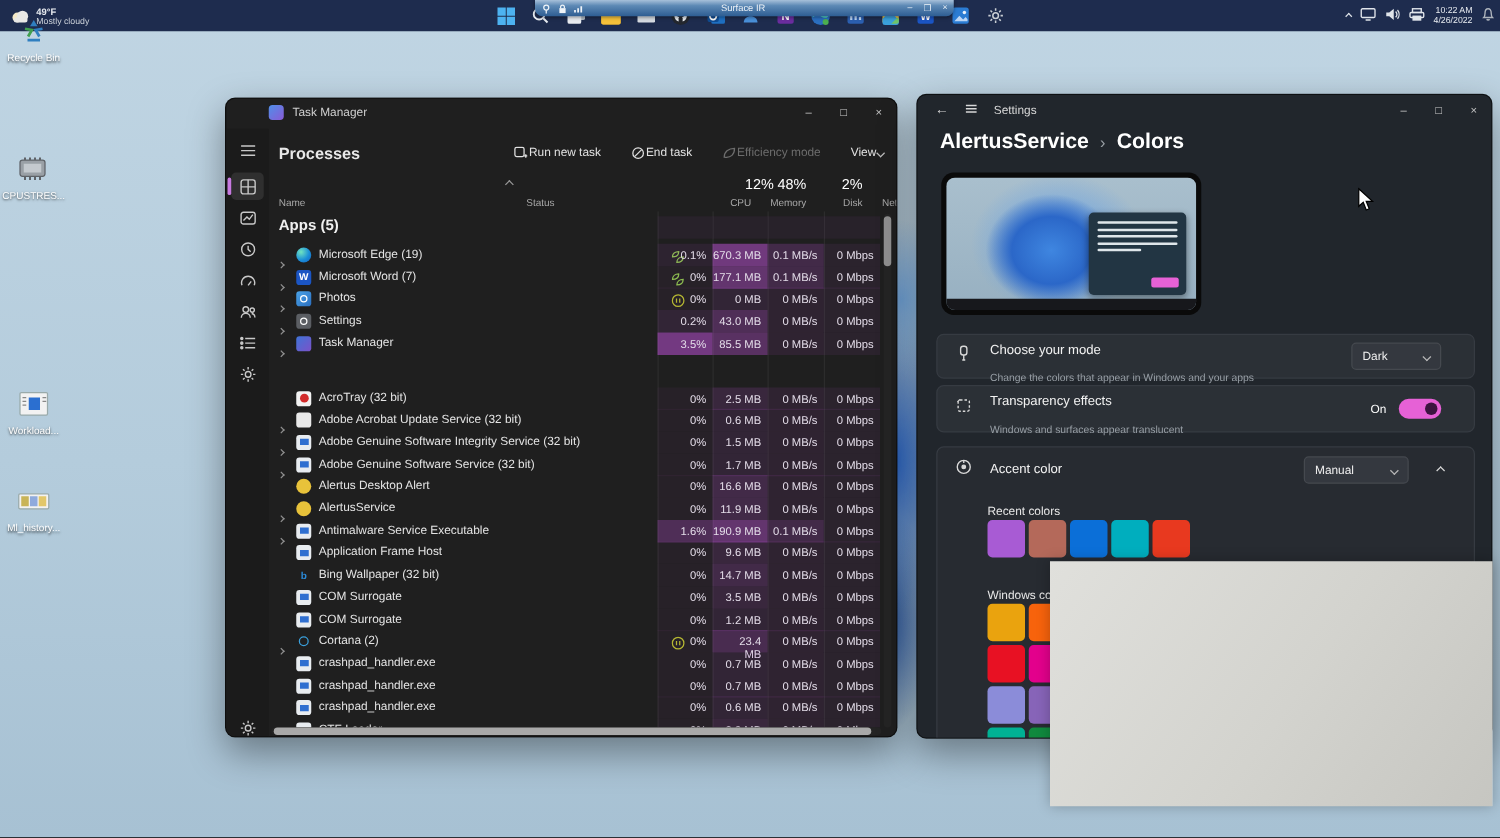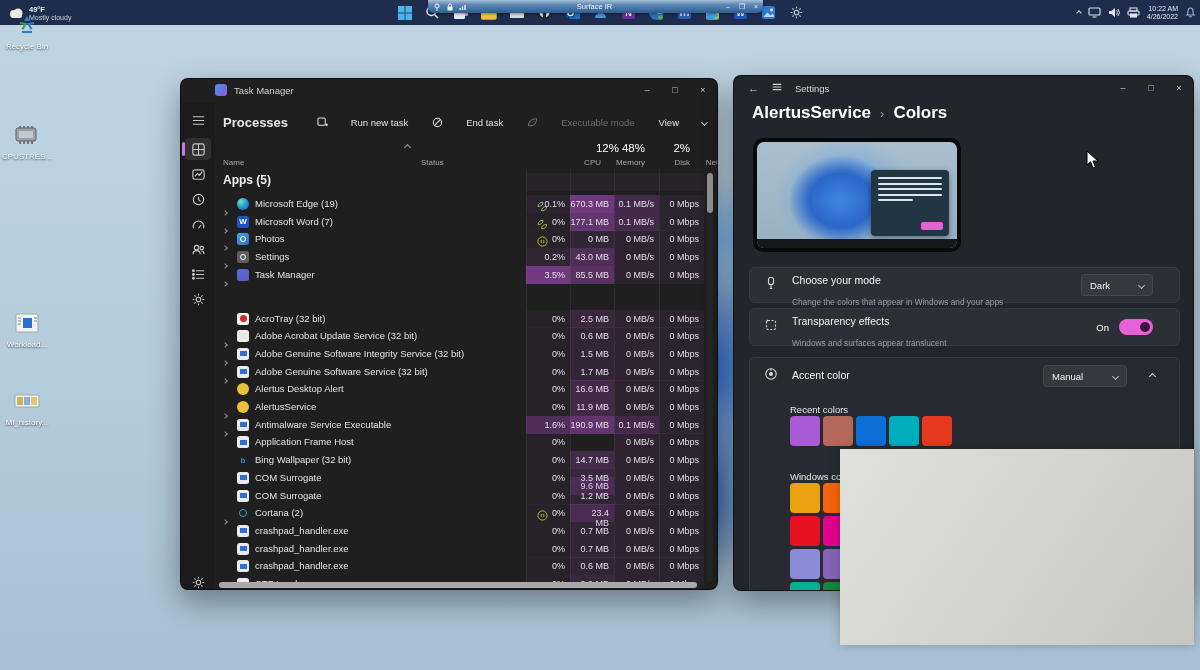--- a/index.html
+++ b/index.html
@@ -39,21 +39,21 @@
 
   
   #tm{left:180px;top:78px;width:538px;height:512px;background:#1f1f1f;z-index:2;overflow:hidden;}
   #tm .titlebar{height:22px;display:flex;align-items:center;color:#cfcfcf;font-size:9.5px;}
   #tm-sidebar{left:0;top:24px;bottom:0;width:34px;background:#1b1b1b;border-radius:0 0 0 8px;}
   .tmnav{position:absolute;left:4px;width:26px;height:22px;border-radius:4px;display:flex;align-items:center;justify-content:center;color:#c8c8c8;}
   .tmnav.sel{background:#2f2f2f;}
   .tmnav.sel::before{content:"";position:absolute;left:-3px;top:4px;width:3px;height:14px;border-radius:2px;background:#c77ae0;}
   #tm-toolbar{left:34px;top:30px;right:10px;height:26px;display:flex;align-items:center;color:#e8e8e8;}
   #tm-toolbar .ttl{font-size:13px;font-weight:700;margin-left:8px;}
-  .tbtn{display:flex;align-items:center;gap:23px;font-size:9.5px;color:#e2e2e2;margin-left:24px;}
+  .tbtn{display:flex;align-items:center;gap:1px;font-size:9.5px;color:#e2e2e2;margin-left:24px;}
   .tbtn.dis{color:#6d6d6d;}
   #tm-headerrow{left:34px;top:62px;right:12px;height:28px;color:#fff;}
   .tot{position:absolute;top:1px;text-align:right;font-size:11.5px;}
   .collab{position:absolute;bottom:2px;text-align:right;font-size:8px;color:#a8a8a8;}
   #tm-table{left:34px;top:90px;width:492px;height:413px;overflow:hidden;}
   .colsep{position:absolute;top:0;bottom:0;width:1px;background:rgba(255,255,255,.06);}
   .tmrow{position:absolute;left:0;right:0;height:18px;}
   .tmrow .nm{position:absolute;left:40px;top:3px;font-size:9.5px;color:#e4e4e4;white-space:nowrap;}
   .tmrow .chv{position:absolute;left:8px;top:6px;color:#909090;}
   .tmrow .ric{position:absolute;left:22px;top:3px;width:12px;height:12px;border-radius:2.5px;display:flex;align-items:center;justify-content:center;font-size:8px;font-weight:700;color:#fff;}
@@ -274,21 +274,21 @@
         <svg width="11" height="11" viewBox="0 0 12 12" fill="none" stroke="#e2e2e2" stroke-width="1.1">
             <circle cx="6" cy="6" r="4.6"></circle>
             <path d="M2.9 9.1L9.1 2.9"></path>
           </svg>
         <span>End task</span>
         </span>
       <span class="tbtn dis">
         <svg width="11" height="11" viewBox="0 0 12 12" fill="none" stroke="#6d6d6d" stroke-width="1.1">
             <path d="M1.5 9.5C1.5 5 5 1.8 10.5 1.8c0 5.2-3 8.7-9 7.7z"></path>
           </svg>
-        <span>Executable mode</span>
+        <span>Efficiency mode</span>
         </span>
       <span class="tbtn">
         <span>View</span>
         <span class="chev down" style="color:#bdbdbd"></span>
         </span>
     </div>
 
     <div id="tm-headerrow" class="abs">
       <span class="chev up abs" style="left:190px;top:4px;color:#9a9a9a"></span>
       <span class="collab" style="left:8px;text-align:left">Name</span>
@@ -444,21 +444,21 @@
           <span class="cell" style="left: 355px; width: 44px; background: rgba(193, 83, 220, 0.42);">190.9 MB</span>
           <span class="cell" style="left: 399px; width: 45px; background: rgba(193, 83, 220, 0.22);">0.1 MB/s</span>
           <span class="cell" style="left: 444px; width: 45px; background: rgba(193, 83, 220, 0.08);">0 Mbps</span>
         </div>
         <div class="tmrow" style="top: 264.4px;">
           <span class="ric" style="background: rgb(232, 236, 240);">
             <span style="width: 7px; height: 5px; background: rgb(47, 111, 208); display: block;"></span>
           </span>
           <span class="nm">Application Frame Host</span>
           <span class="cell" style="left: 311px; width: 44px; background: rgba(193, 83, 220, 0.05);">0%</span>
-          <span class="cell" style="left: 355px; width: 44px; background: rgba(193, 83, 220, 0.16); margin-top: 44px;">9.6 MB</span>
+          <span class="cell" style="left: 355px; width: 44px; background: rgba(193, 83, 220, 0.16);">9.6 MB</span>
           <span class="cell" style="left: 399px; width: 45px; background: rgba(193, 83, 220, 0.1);">0 MB/s</span>
           <span class="cell" style="left: 444px; width: 45px; background: rgba(193, 83, 220, 0.08);">0 Mbps</span>
         </div>
         <div class="tmrow" style="top: 282.1px;">
           <span class="ric" style="background: transparent; color: rgb(43, 138, 216);">b</span>
           <span class="nm">Bing Wallpaper (32 bit)</span>
           <span class="cell" style="left: 311px; width: 44px; background: rgba(193, 83, 220, 0.05);">0%</span>
           <span class="cell" style="left: 355px; width: 44px; background: rgba(193, 83, 220, 0.22);">14.7 MB</span>
           <span class="cell" style="left: 399px; width: 45px; background: rgba(193, 83, 220, 0.1);">0 MB/s</span>
           <span class="cell" style="left: 444px; width: 45px; background: rgba(193, 83, 220, 0.08);">0 Mbps</span>

